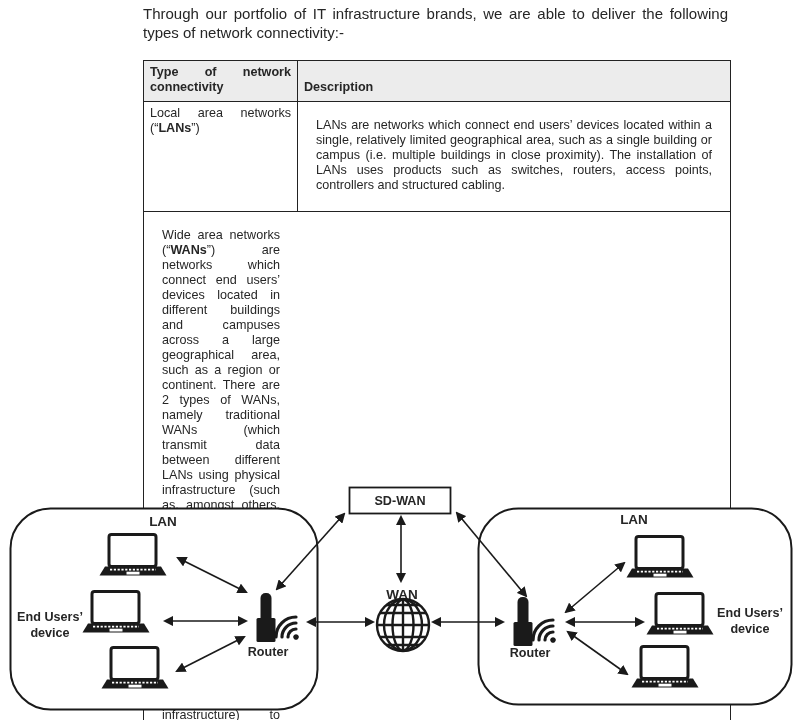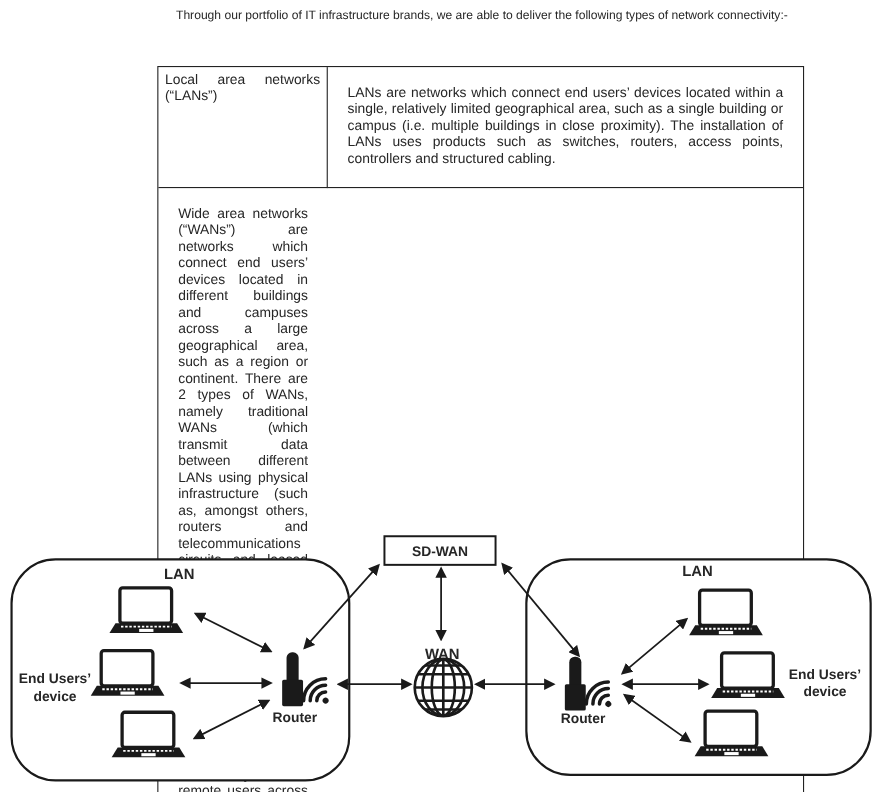--- a/index.html
+++ b/index.html
@@ -1,57 +1,61 @@
 <!DOCTYPE html>
 <html><head>
 <meta charset="utf-8">
 <style>
   html,body { margin:0; padding:0; }
   body {
     width:801px; height:720px; background:#ffffff; position:relative; overflow:hidden;
     font-family:"Liberation Sans", sans-serif; color:#262626;
   }
   .intro {
-    position:absolute; left:160px; top:5px; width:585px;
-    font-size:11px; line-height:18.5px; text-align:justify;
+    position:absolute; left:143px; top:5px; width:585px;
+    font-size:15px; line-height:18.5px; text-align:justify;
   }
   .tbl {
     position:absolute; left:143px; top:60px; width:588px;
     border:1.7px solid #222; box-sizing:border-box;
     display:grid; grid-template-columns:154px 1fr;
   }
   .cell {
     padding:4px 6px 6px 6px; font-size:12.6px; line-height:15px;
     box-sizing:border-box; text-align:justify;
   }
   .c1 { border-right:1.4px solid #222; }
   .hd { background:#ececec; border-bottom:1.4px solid #222; font-weight:bold; min-height:31px; }
   .hd2 { display:flex; align-items:flex-end; }
   .r1 { border-bottom:1.4px solid #222; min-height:93px; }
   .r2 { min-height:283px; }
   .cell p { margin:12px; }
   .cell p + p { margin-top:15px; }
-  b { font-weight:normal; }
+  b { font-weight:bold; }
 
   svg.diagram { position:absolute; left:0; top:485px; }
   .boxline { fill:#ffffff; stroke:#1a1a1a; stroke-width:2; }
   .sdbox   { fill:#ffffff; stroke:#1a1a1a; stroke-width:1.8; }
   .arrow   { stroke:#1a1a1a; stroke-width:1.6; }
   .dlabel  { font-family:"Liberation Sans", sans-serif; font-weight:bold; fill:#262626;
              text-anchor:middle; }
   .f13 { font-size:13.5px; } .f12 { font-size:12.6px; }
   .warc { fill:none; stroke:#1a1a1a; stroke-width:3.2; stroke-linecap:round; }
   .gline { fill:none; stroke:#1a1a1a; stroke-width:2.4; }
 </style>
 </head>
 <body>
 
 <div class="intro">Through our portfolio of IT infrastructure brands, we are able to deliver the following types of network connectivity:-</div>
 
 <div class="tbl">
+  <div class="cell hd c1">Type of network connectivity</div>
+  <div class="cell hd hd2 c2">
+      <span>Description</span>
+    </div>
 
   <div class="cell r1 c1"><span>Local area networks (“</span><b>LANs</b><span>”)</span></div>
   <div class="cell r1 c2">
       <p>LANs are networks which connect end users’ devices located within a single, relatively limited geographical area, such as a single building or campus (i.e. multiple buildings in close proximity). The installation of LANs uses products such as switches, routers, access points, controllers and structured cabling.</p>
     </div>
 
   <div class="cell r2 c2">
     <p><span>Wide area networks (“</span><b>WANs</b><span>”) are networks which connect end users’ devices located in different buildings and campuses across a large geographical area, such as a region or continent. There are 2 types of WANs, namely traditional WANs (which transmit data between different LANs using physical infrastructure (such as, amongst others, routers and telecommunications circuits and leased lines) and SD-WANs, which our Group focuses on.</span></p>
     <p>SD-WANs transmit data using software defined infrastructure (which can be integrated with physical WAN infrastructure) to provide network connectivity for remote users across a wide geographical area, such as a region or continent. Further, SD-WANs automatically direct network traffic and may be designed to include built-in endpoint security functions, thereby optimising network speed, bandwidth and threat protection. The installation of SD-WANs mainly uses routers.</p>
   </div>

